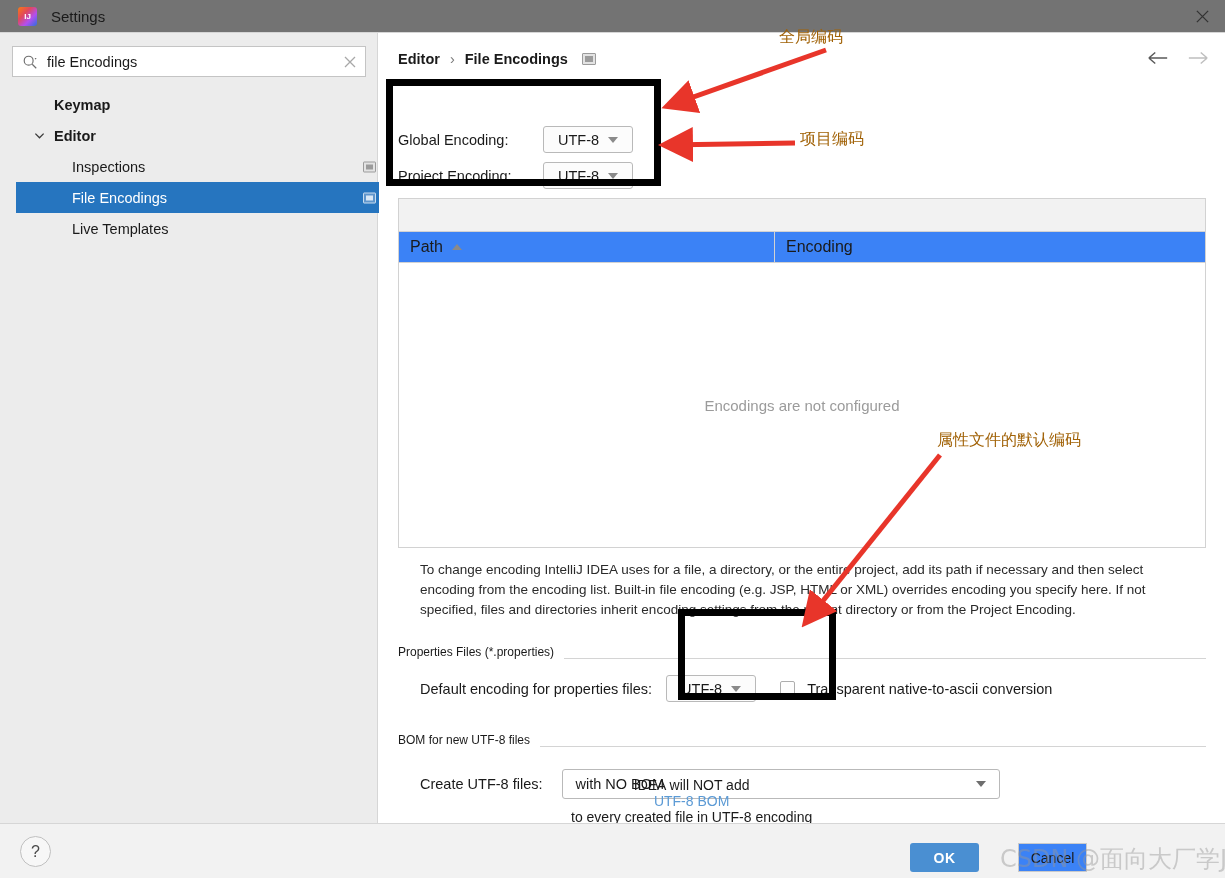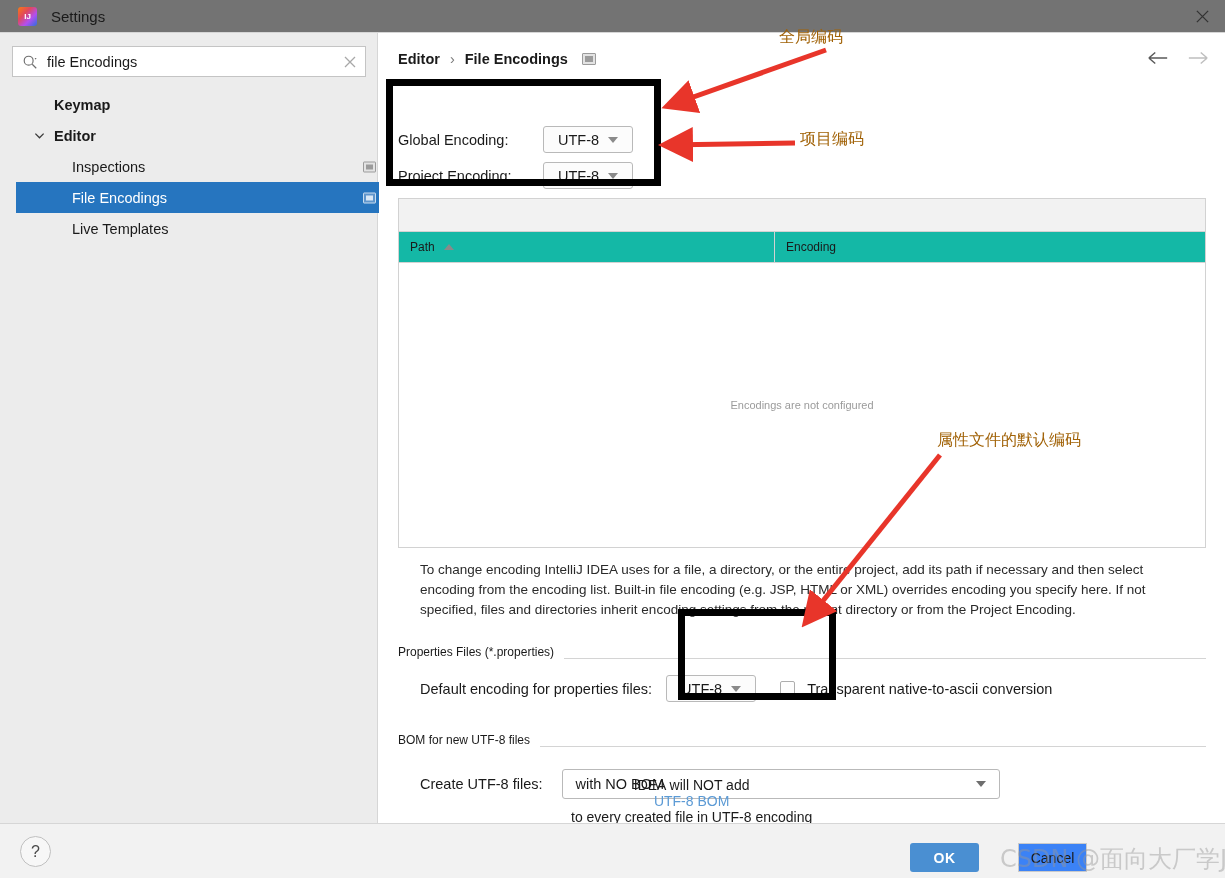--- a/index.html
+++ b/index.html
@@ -150,42 +150,42 @@
   
   .table-head {
     position: absolute; left: 19px; top: 165px;
     width: 808px; height: 33px;
     background: #f2f2f2;
     border: 1px solid #d2d2d2; border-bottom: none;
   }
   .table-cols {
     position: absolute; left: 19px; top: 198px;
     width: 808px; height: 32px;
-    background: #14b8a6;
+    background: #3b82f6;
     border: 1px solid #d2d2d2;
     display: flex; align-items: center;
-    font-size: 12px; color: #1a1a1a;
+    font-size: 16px; color: #1a1a1a;
   }
   .col-path { width: 375px; padding-left: 11px; display: flex; align-items: center; gap: 9px; }
   .sort-asc {
     width: 0; height: 0;
     border-left: 5px solid transparent;
     border-right: 5px solid transparent;
     border-bottom: 6px solid #8a8a8a;
   }
   .col-div { width: 1px; height: 32px; background: #d2d2d2; }
   .col-enc { padding-left: 11px; }
   .table-body {
     position: absolute; left: 19px; top: 230px;
     width: 808px; height: 285px;
     background: #ffffff;
     border: 1px solid #d2d2d2; border-top: none;
     display: flex; align-items: center; justify-content: center;
   }
-  .empty-msg { font-size: 11px; color: #9b9b9b; }
+  .empty-msg { font-size: 15px; color: #9b9b9b; }
 
   .desc {
     position: absolute; left: 41px; top: 527px;
     width: 770px;
     font-size: 13.5px; line-height: 20px; color: #2a2a2a;
   }
 
   
   .group {
     position: absolute; display: flex; align-items: flex-end;

